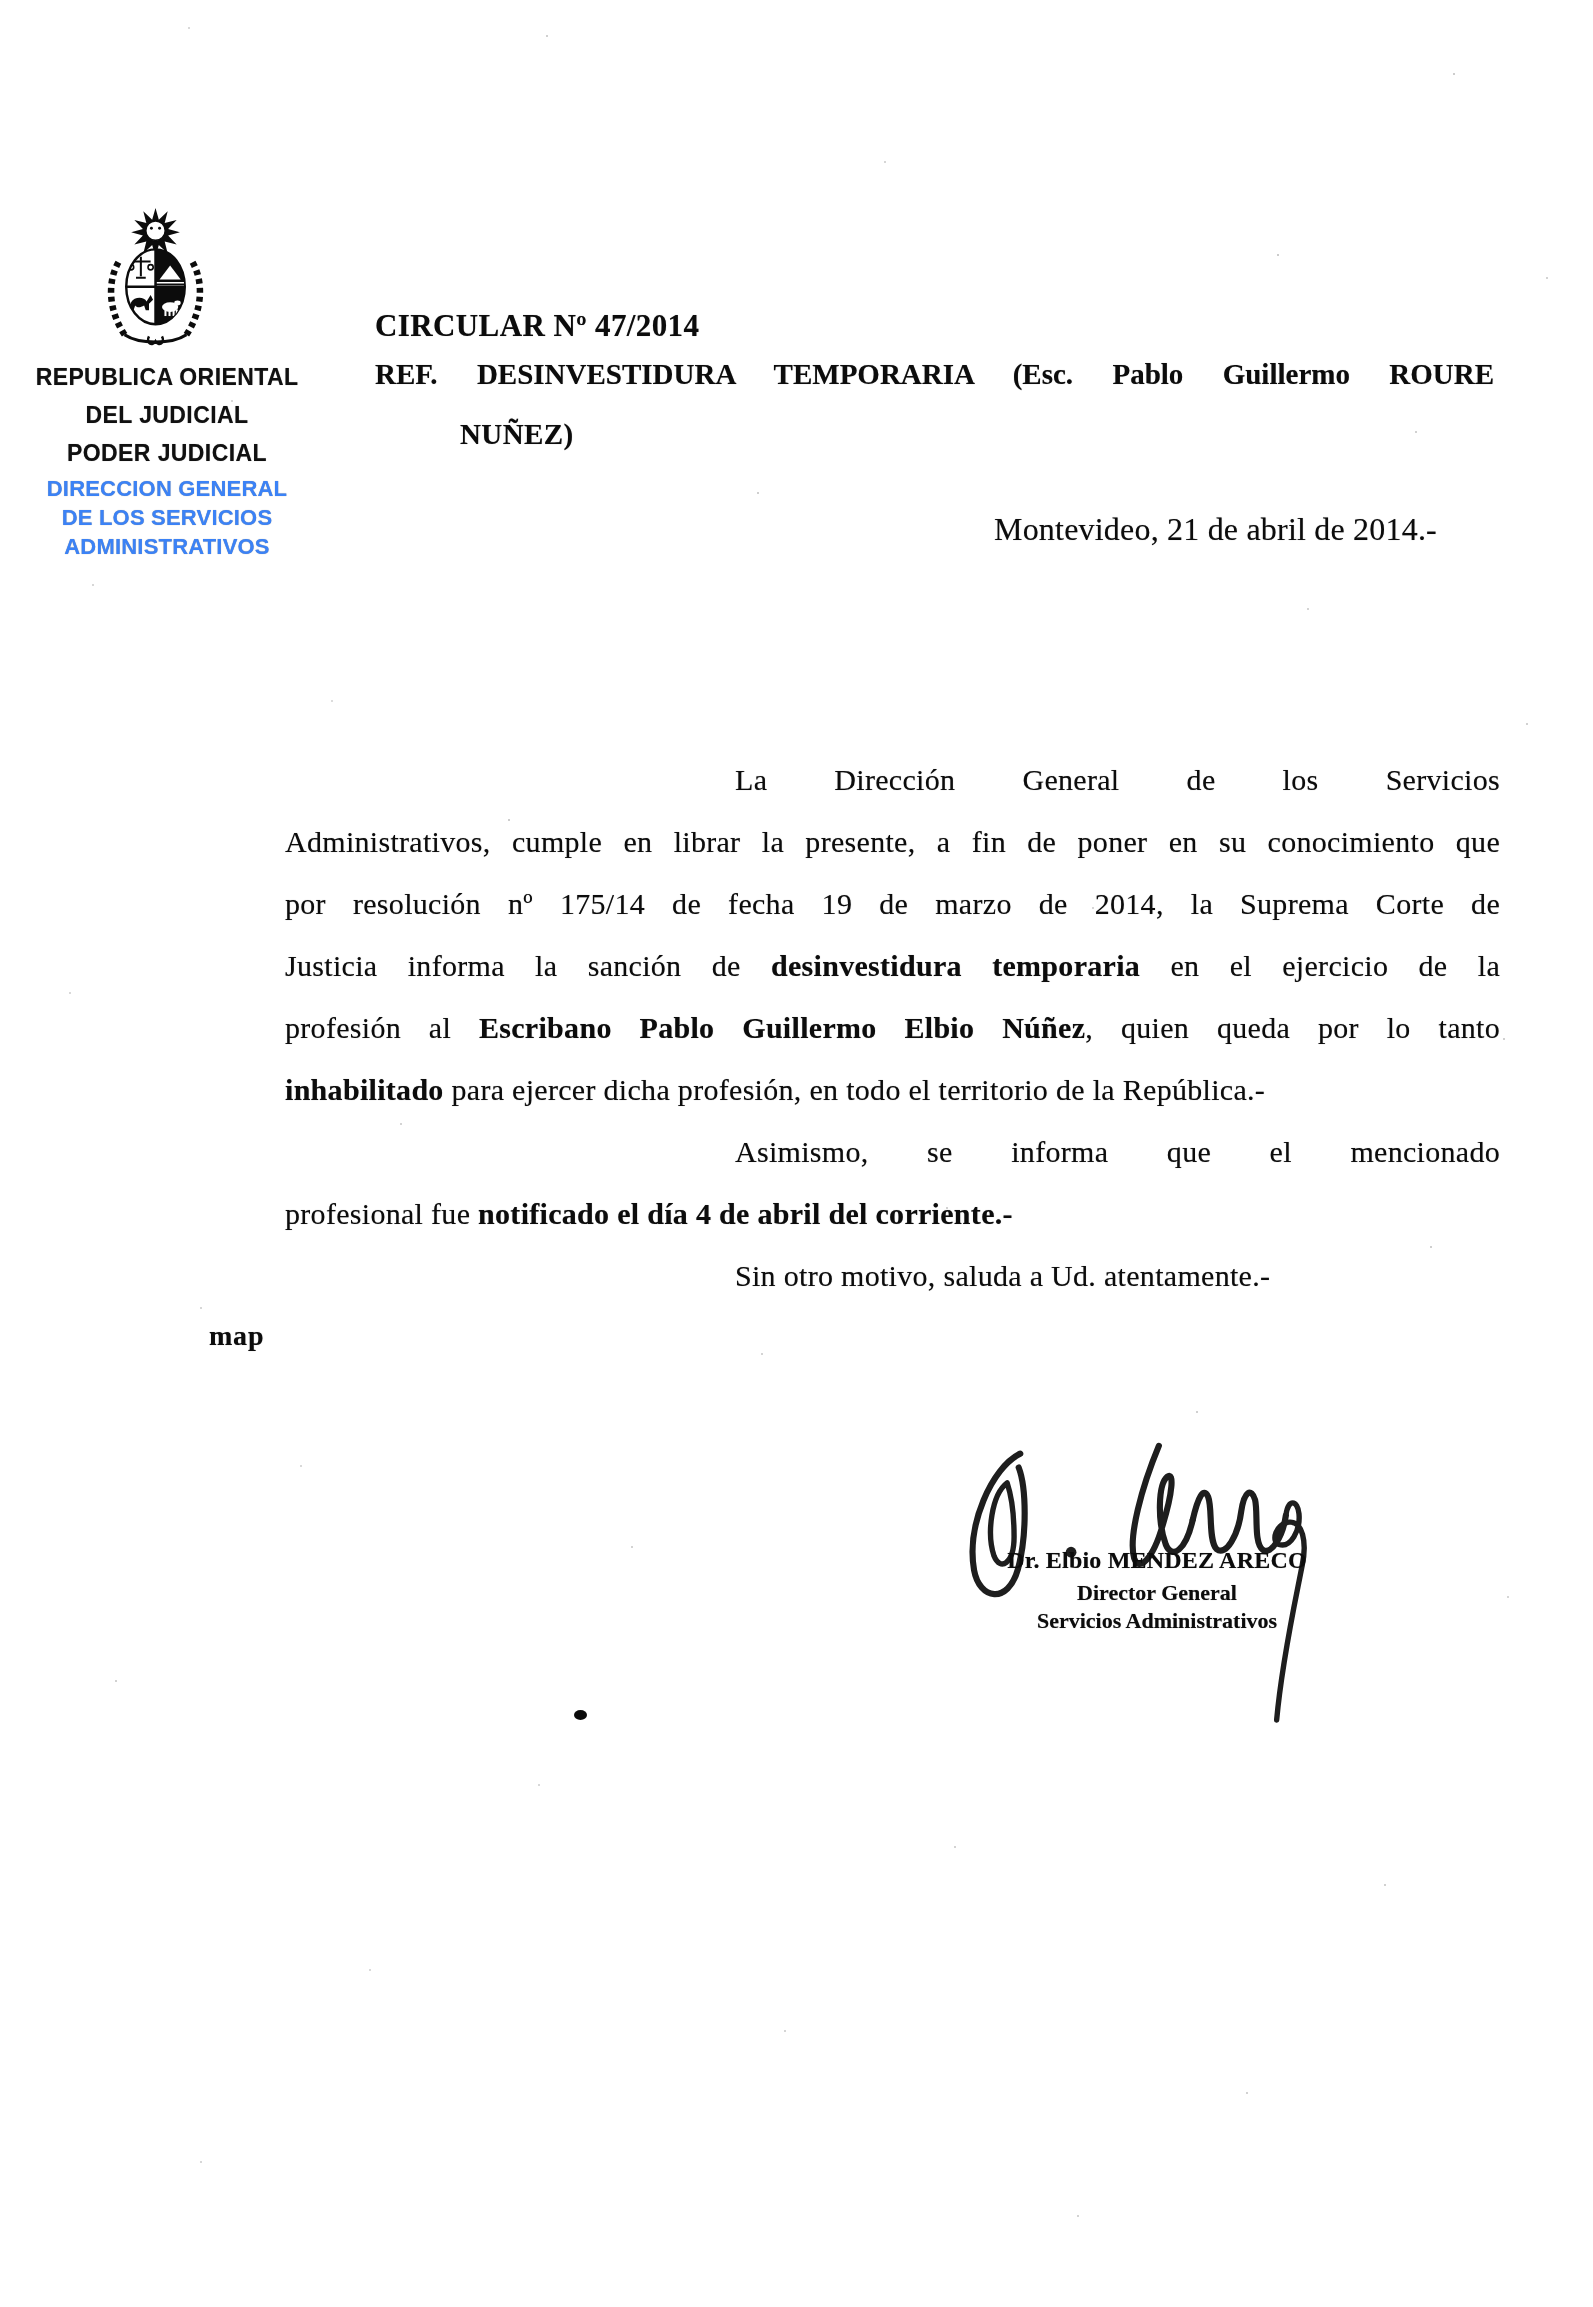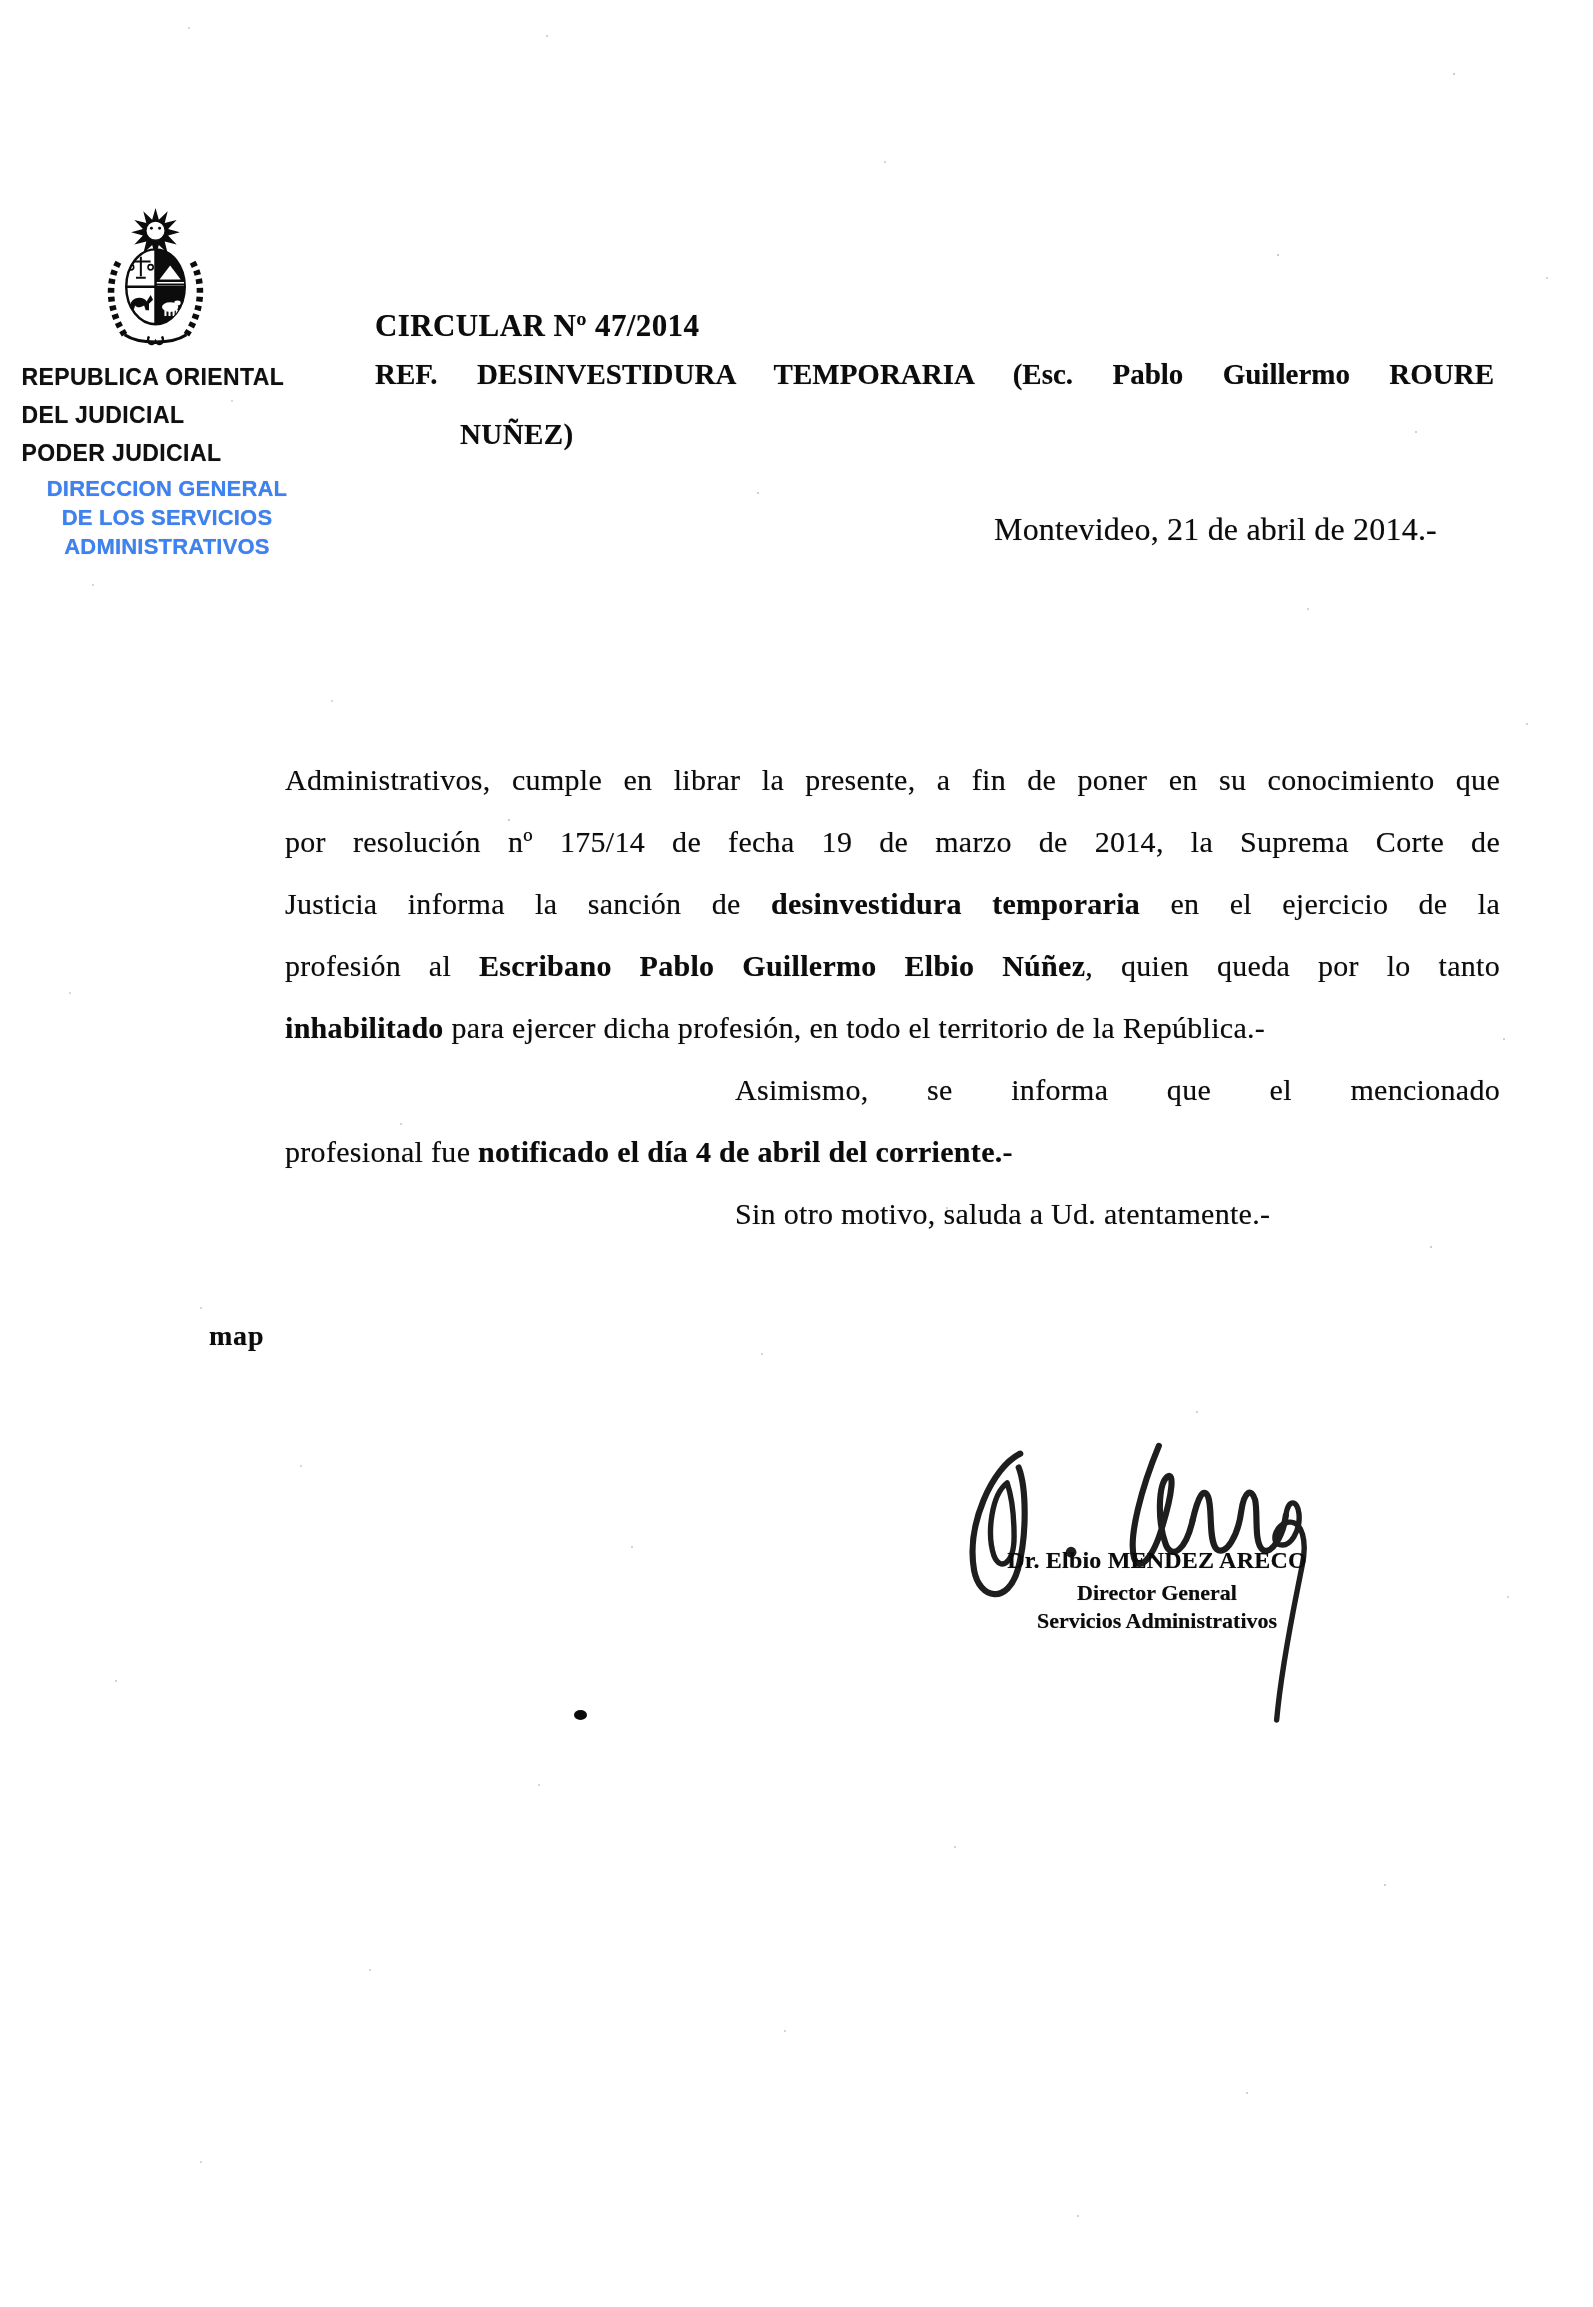--- a/index.html
+++ b/index.html
@@ -10,21 +10,21 @@
     font-family:"Liberation Serif", serif;
     color:#0c0c0c;
     overflow:hidden;
     text-shadow:0 0 0.8px rgba(10,10,10,0.45);
   }
   
   .emblem{position:absolute;left:98px;top:203px;width:115px;height:148px;}
   .org-block{
     position:absolute;left:21.5px;top:358px;width:291px;
     font-family:"Liberation Sans", sans-serif;font-weight:bold;
-    font-size:23px;line-height:38px;text-align:left;color:#101010;
+    font-size:23px;line-height:38px;text-align:center;color:#101010;
     letter-spacing:0.4px;
   }
   .dept-block{
     position:absolute;left:21.5px;top:474px;width:291px;
     font-family:"Liberation Sans", sans-serif;font-weight:bold;
     font-size:22px;line-height:29px;text-align:center;color:#3b82f6;
     letter-spacing:0.2px;
   }
   
   .circular{
@@ -154,20 +154,21 @@
     <div>DE LOS SERVICIOS</div>
     <div>ADMINISTRATIVOS</div>
   </div>
 
   <div class="circular">CIRCULAR Nº 47/2014</div>
   <div class="ref1">REF. DESINVESTIDURA TEMPORARIA (Esc. Pablo Guillermo ROURE</div>
   <div class="ref2">NUÑEZ)</div>
   <div class="dateline">Montevideo, 21 de abril de 2014.-</div>
 
   <div class="body-text">
+    <div class="bl jl indent"><span>La Dirección General de los Servicios</span></div>
     <div class="bl jl"><span>Administrativos, cumple en librar la presente, a fin de poner en su conocimiento que</span></div>
     <div class="bl jl"><span>por resolución nº 175/14 de fecha 19 de marzo de 2014, la Suprema Corte de</span></div>
     <div class="bl jl"><span>Justicia informa la sanción de </span><span class="b">desinvestidura temporaria</span><span> en el ejercicio de la</span></div>
     <div class="bl jl"><span>profesión al </span><span class="b">Escribano Pablo Guillermo Elbio Núñez</span><span>, quien queda por lo tanto</span></div>
     <div class="bl"><span class="b">inhabilitado</span><span> para ejercer dicha profesión, en todo el territorio de la República.-</span></div>
     <div class="bl jl indent"><span>Asimismo, se informa que el mencionado</span></div>
     <div class="bl"><span>profesional fue </span><span class="b">notificado el día 4 de abril del corriente.-</span></div>
     <div class="bl indent"><span>Sin otro motivo, saluda a Ud. atentamente.-</span></div>
   </div>
 

